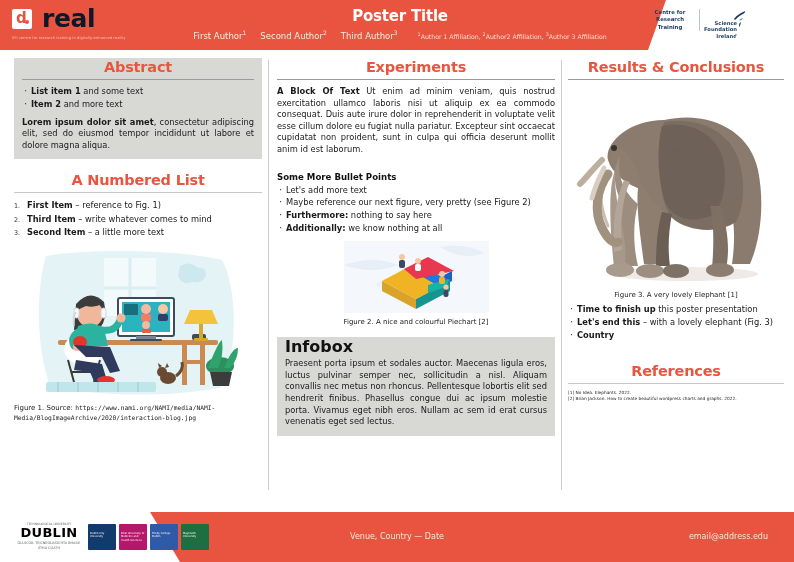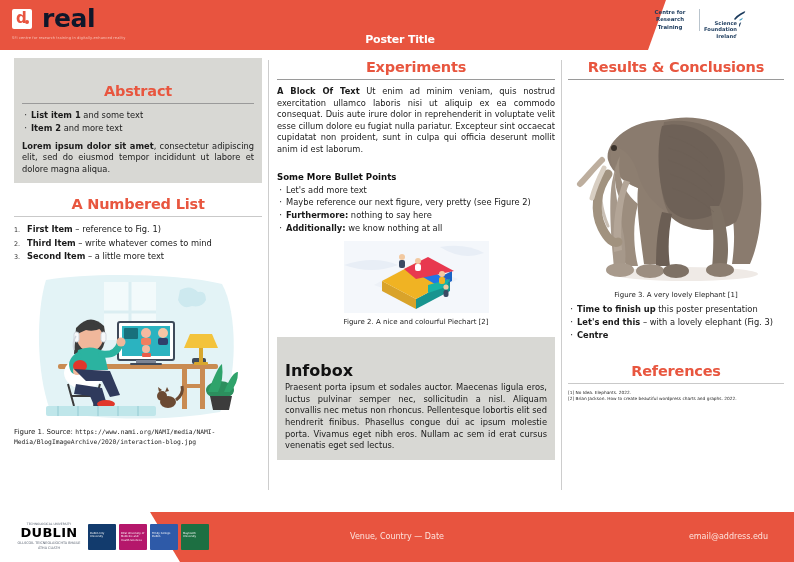--- a/index.html
+++ b/index.html
@@ -46,23 +46,22 @@
     color:#0f172a;font-size:25px;font-weight:bold;letter-spacing:-0.4px;
   }
   .logo-tag{
     margin-top:3px;color:#f7c2b6;font-size:3.6px;line-height:5px;
     letter-spacing:.1px;max-width:120px;
   }
   .title-block{
     position:absolute;left:150px;top:6px;width:500px;text-align:center;
   }
   .poster-title{
-    color:#ffffff;font-size:11px;font-weight:bold;line-height:20px;
+    color:#ffffff;font-size:15px;font-weight:bold;line-height:20px;
     letter-spacing:-.2px;
-    margin-top:24px;
   }
   .authors-row{
     margin-top:3px;display:flex;justify-content:center;align-items:baseline;
     color:#fdeae6;font-size:8.5px;gap:14px;white-space:nowrap;
   }
   .author sup{font-size:6px;}
   .affils{font-size:6.2px;color:#fbdbd3;margin-left:6px;}
   .affils sup{font-size:4.8px;}
   .logo-crt{
     position:absolute;right:94px;top:9px;width:50px;text-align:center;
@@ -96,21 +95,21 @@
   .vrule-1{left:268px;}
   .vrule-2{left:561px;}
 
   .sec-title{
     color:#e8563f;font-size:14.5px;font-weight:bold;text-align:center;
     line-height:18px;letter-spacing:-.2px;
   }
   .sec-rule{height:1px;background:#9a9a9a;margin:3px 0 6px 0;}
   .sec-rule.thin{background:#c9c9c9;}
 
-  .boxed{background:#d8d8d4;padding:24px 8px 8px 8px;}
+  .boxed{background:#d8d8d4;padding:0 8px 8px 8px;}
 
   p.body{
     font-size:8.3px;line-height:11.6px;color:#1a1a1a;margin:0 0 6px 0;
     text-align:justify;
   }
   p.body.last{margin-bottom:0;}
   b{font-weight:bold;}
 
   ul.dash{list-style:none;margin:0 0 6px 0;padding:0;}
   ul.dash li{
@@ -446,21 +445,21 @@
 
       <div style="height:4px"></div>
       <ul class="dash">
         <li>
           <b>Time to finish up</b><span> this poster presentation</span>
         </li>
         <li>
           <b>Let's end this</b><span> – with a lovely elephant (Fig. 3)</span>
         </li>
         <li>
-          <b>Centre</b><span></span>
+          <b>Country</b><span></span>
         </li>
       </ul>
 
       <div style="height:14px"></div>
       <div class="sec-title">References</div>
       <div class="sec-rule thin"></div>
       <ul class="refs">
         <li>[1]  No Idea. Elephants. 2022.</li>
         <li>[2]  Brian Jackson. How to create beautiful wordpress charts and graphs. 2022.</li>
       </ul>

